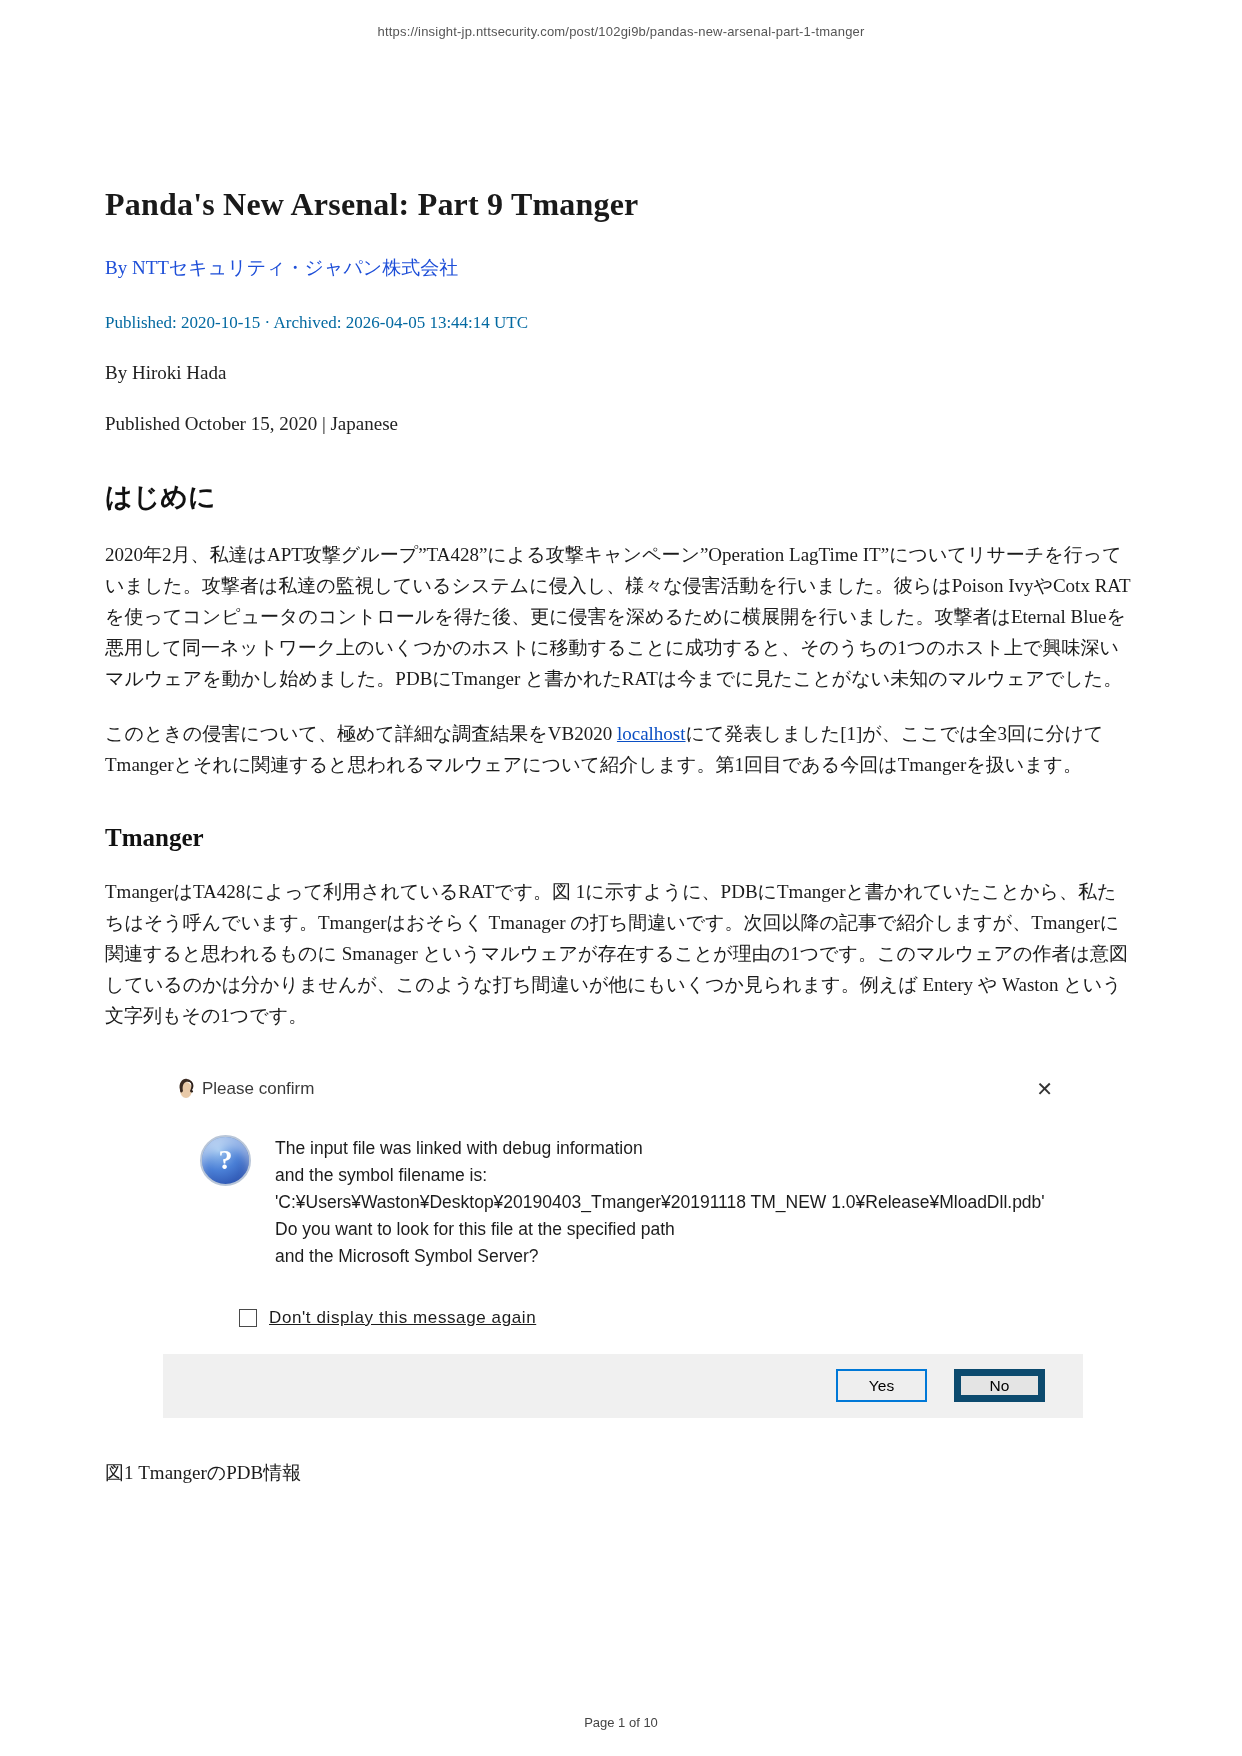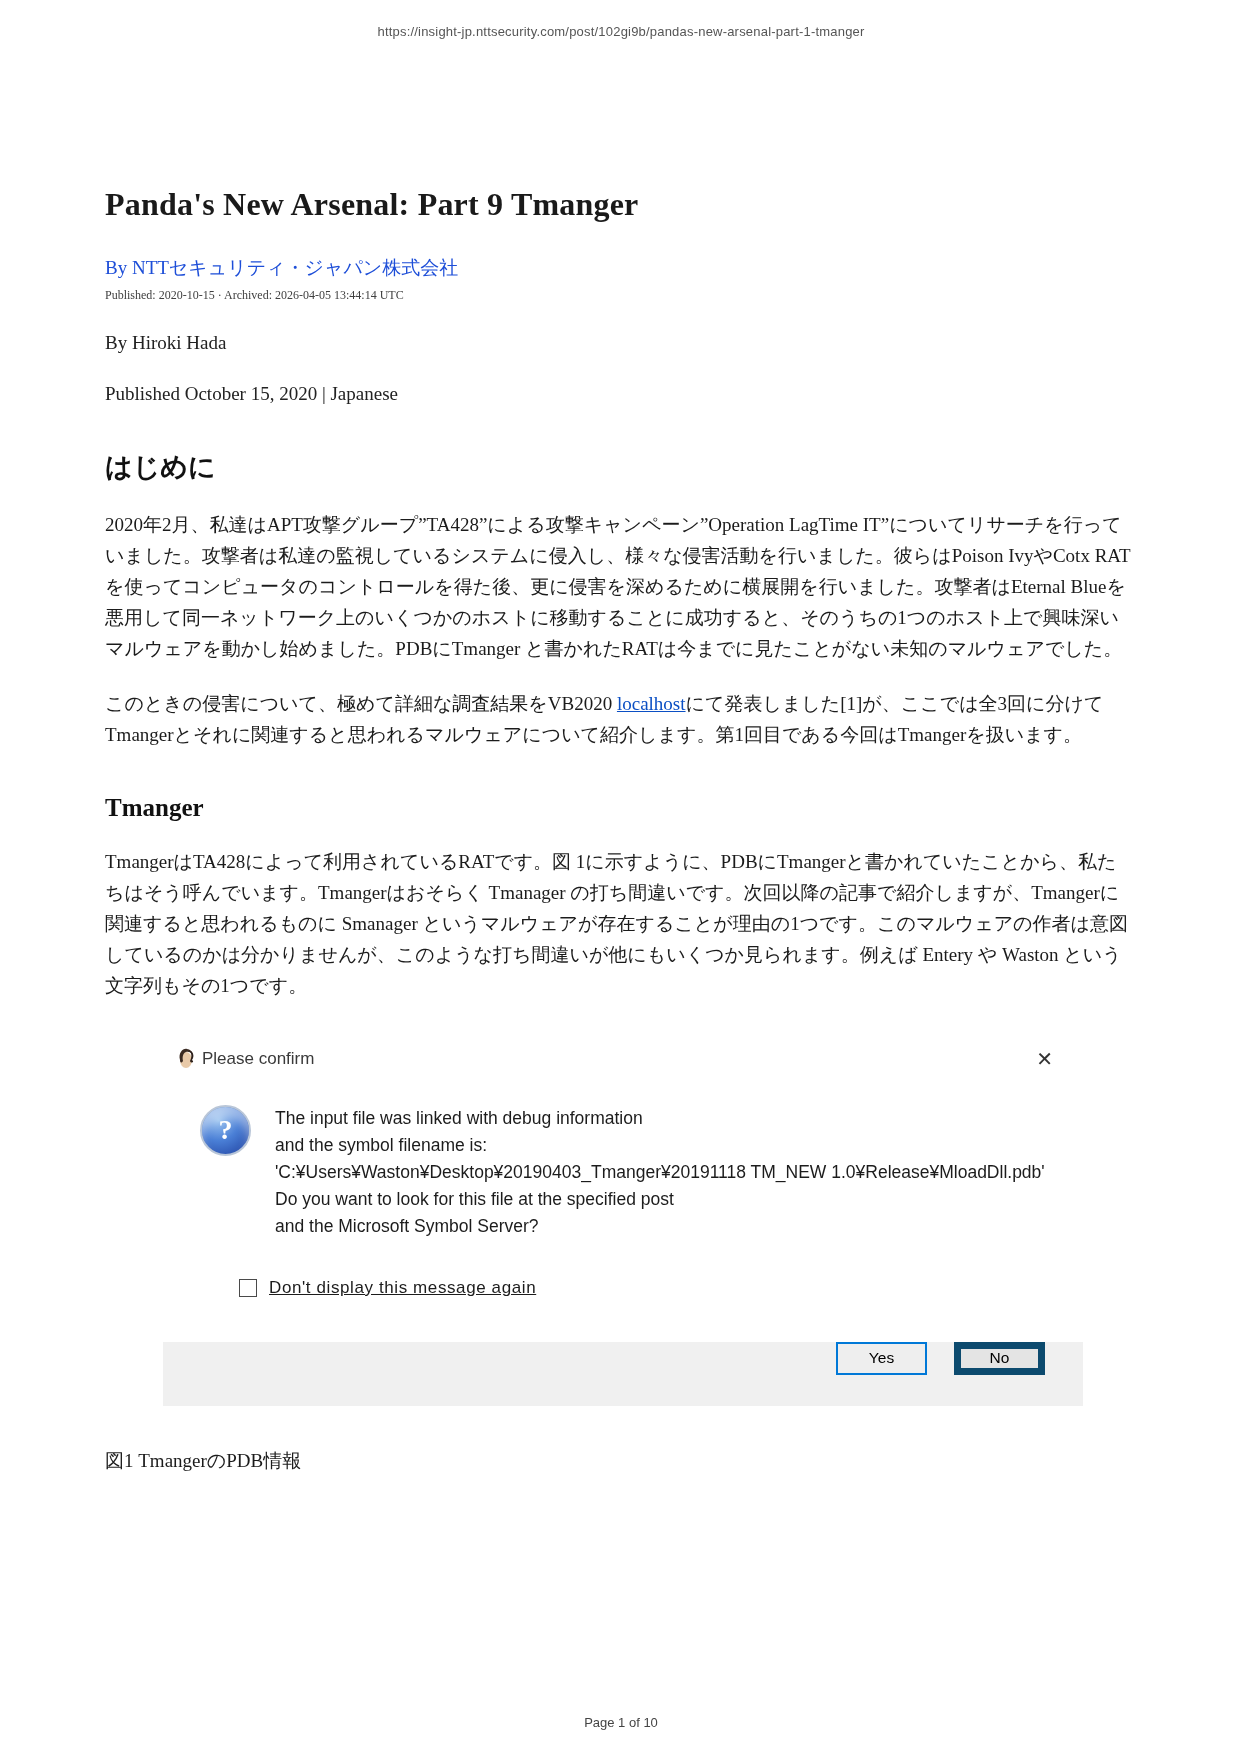--- a/index.html
+++ b/index.html
@@ -23,21 +23,21 @@
   }
   .article-title{
     font-size:32px;font-weight:bold;color:#1a1a1a;
     margin:0;line-height:1.15;
     letter-spacing:.2px;
   }
   .byline-org{
     margin-top:32px;font-size:19px;color:#1d4ed8;
   }
   .article-meta{
-    margin-top:7px;font-size:12px;color:#404040;
+    margin-top:32px;font-size:17px;color:#0369a1;
   }
   .byline-author{
     margin-top:29px;font-size:19px;color:#222;
   }
   .published-line{
     margin-top:29px;font-size:19px;color:#222;
   }
   .h-section{
     margin:44px 0 0 0;font-weight:bold;color:#111;
   }
@@ -101,23 +101,23 @@
     border:1.5px solid #4a4a4a;background:#fff;
     display:inline-block;
     cursor:pointer;
   }
   .checkbox-label{
     margin-left:12px;font-size:17px;color:#1c1c1c;
     letter-spacing:.6px;
     text-decoration:underline;
   }
   .dlg-footer{
-    margin-top:44px;
+    margin-top:26px;
     height:64px;background:#f0f0f0;
-    display:flex;align-items:flex-start;justify-content:flex-end;
+    display:flex;align-items:center;justify-content:flex-end;
     gap:27px;padding-right:38px;box-sizing:border-box;
   }
   .btn{
     width:91px;height:33px;
     display:flex;align-items:center;justify-content:center;
     font-size:15.5px;color:#000;
     background:#e7e7e7;
     box-sizing:border-box;
     cursor:pointer;
   }
@@ -174,21 +174,21 @@
       <span class="dlg-title">Please confirm</span>
       <span class="dlg-close">✕</span>
     </div>
 
     <div class="dlg-body">
       <span class="q-icon">?</span>
       <div class="dlg-msg">
         <div>The input file was linked with debug information</div>
         <div> and the symbol filename is:</div>
         <div>'C:¥Users¥Waston¥Desktop¥20190403_Tmanger¥20191118 TM_NEW 1.0¥Release¥MloadDll.pdb'</div>
-        <div>Do you want to look for this file at the specified post</div>
+        <div>Do you want to look for this file at the specified path</div>
         <div>and the Microsoft Symbol Server?</div>
       </div>
     </div>
 
     <div class="dlg-check-row">
       <span class="checkbox"></span>
       <span class="checkbox-label">Don't display this message again</span>
     </div>
 
     <div class="dlg-footer">

